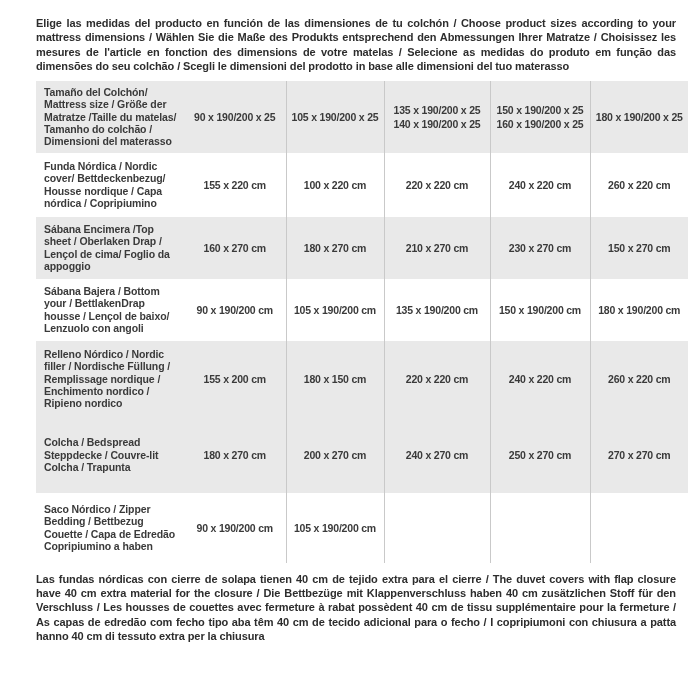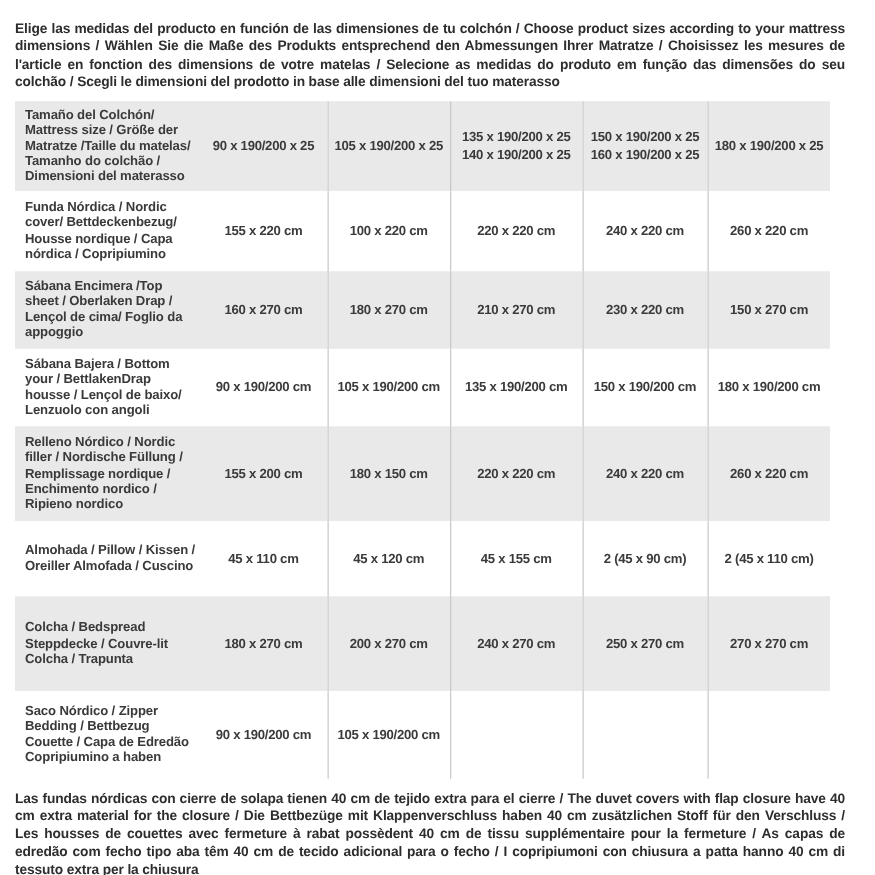--- a/index.html
+++ b/index.html
@@ -1,20 +1,20 @@
 <!DOCTYPE html>
 <html><head>
 <meta charset="utf-8">
 <style>
   html,body{margin:0;padding:0;background:#ffffff;}
   .page{
     position:relative;
     width:700px;height:700px;
     box-sizing:border-box;
-    padding:16px 24px 0 12px;
+    padding:16px 24px 0 36px;
     background:#ffffff;
     font-family:"Liberation Sans",sans-serif;
     overflow:hidden;
   }
   .intro, .footnote{
     font-size:11px;
     font-weight:700;
     line-height:14.4px;
     color:#2d2d2d;
     text-align:justify;
@@ -91,46 +91,38 @@
         <td class="val sep">100 x 220 cm</td>
         <td class="val sep">220 x 220 cm</td>
         <td class="val sep">240 x 220 cm</td>
         <td class="val sep">260 x 220 cm</td>
       </tr>
       <tr class="alt r3">
         <td class="label">Sábana Encimera /Top sheet / Oberlaken Drap / Lençol de cima/ Foglio da appoggio</td>
         <td class="val">160 x 270 cm</td>
         <td class="val sep">180 x 270 cm</td>
         <td class="val sep">210 x 270 cm</td>
-        <td class="val sep">230 x 220 cm</td>
+        <td class="val sep">230 x 270 cm</td>
         <td class="val sep">150 x 270 cm</td>
       </tr>
       <tr class="r4">
         <td class="label">Sábana Bajera / Bottom your / BettlakenDrap housse / Lençol de baixo/ Lenzuolo con angoli</td>
         <td class="val">90 x 190/200 cm</td>
         <td class="val sep">105 x 190/200 cm</td>
         <td class="val sep">135 x 190/200 cm</td>
         <td class="val sep">150 x 190/200 cm</td>
         <td class="val sep">180 x 190/200 cm</td>
       </tr>
       <tr class="alt r5">
         <td class="label">Relleno Nórdico / Nordic filler / Nordische Füllung / Remplissage nordique / Enchimento nordico / Ripieno nordico</td>
         <td class="val">155 x 200 cm</td>
         <td class="val sep">180 x 150 cm</td>
         <td class="val sep">220 x 220 cm</td>
         <td class="val sep">240 x 220 cm</td>
         <td class="val sep">260 x 220 cm</td>
-      </tr>
-      <tr class="r6">
-        <td class="label">Almohada / Pillow / Kissen / Oreiller Almofada / Cuscino</td>
-        <td class="val">45 x 110 cm</td>
-        <td class="val sep">45 x 120 cm</td>
-        <td class="val sep">45 x 155 cm</td>
-        <td class="val sep">2 (45 x 90 cm)</td>
-        <td class="val sep">2 (45 x 110 cm)</td>
       </tr>
       <tr class="alt r7">
         <td class="label">Colcha / Bedspread Steppdecke / Couvre-lit Colcha / Trapunta</td>
         <td class="val">180 x 270 cm</td>
         <td class="val sep">200 x 270 cm</td>
         <td class="val sep">240 x 270 cm</td>
         <td class="val sep">250 x 270 cm</td>
         <td class="val sep">270 x 270 cm</td>
       </tr>
       <tr class="r8">

